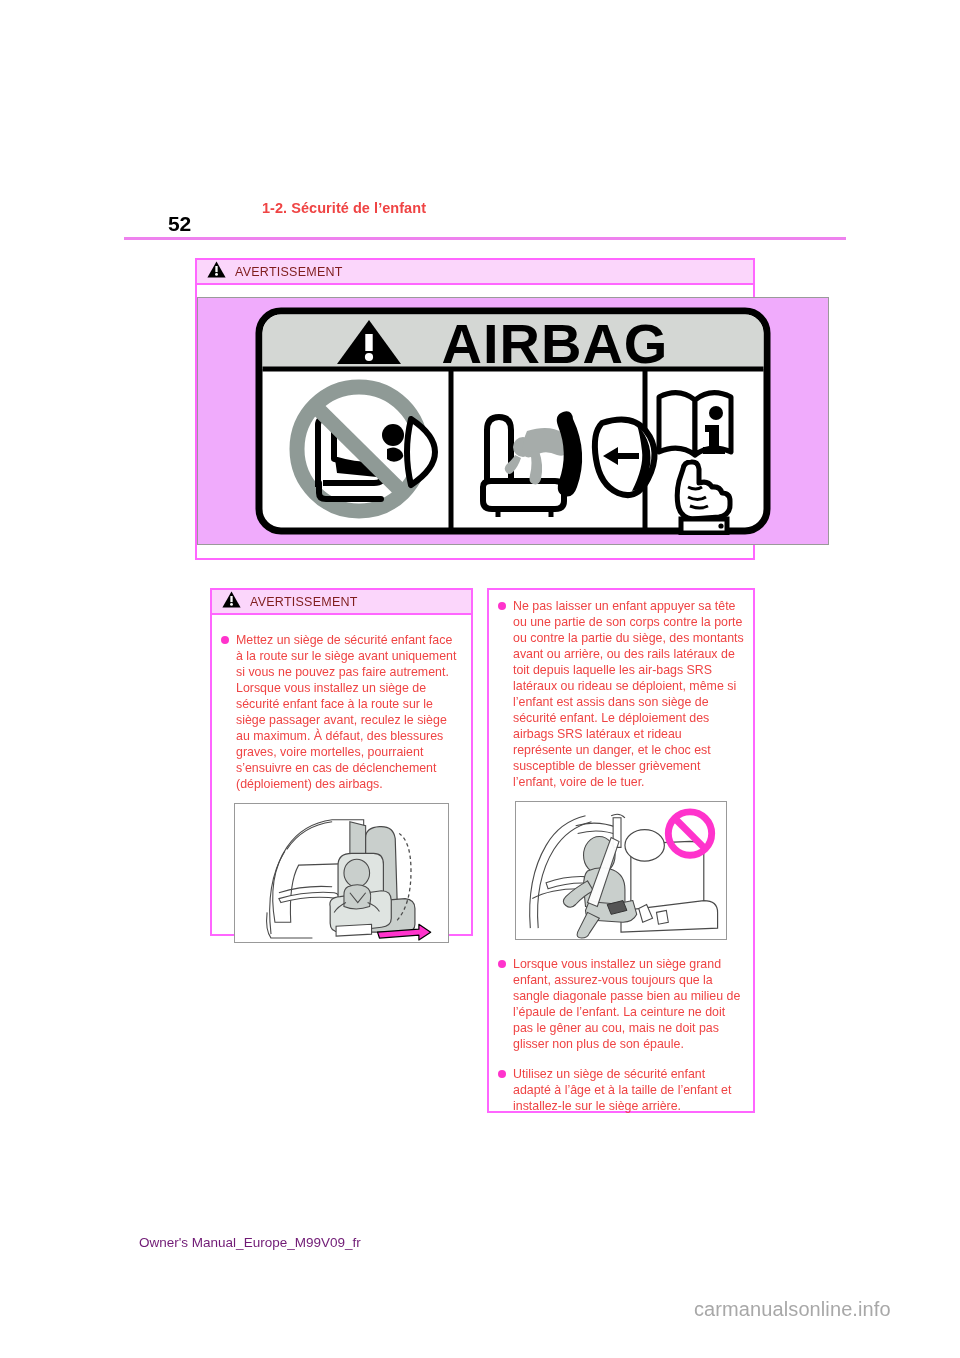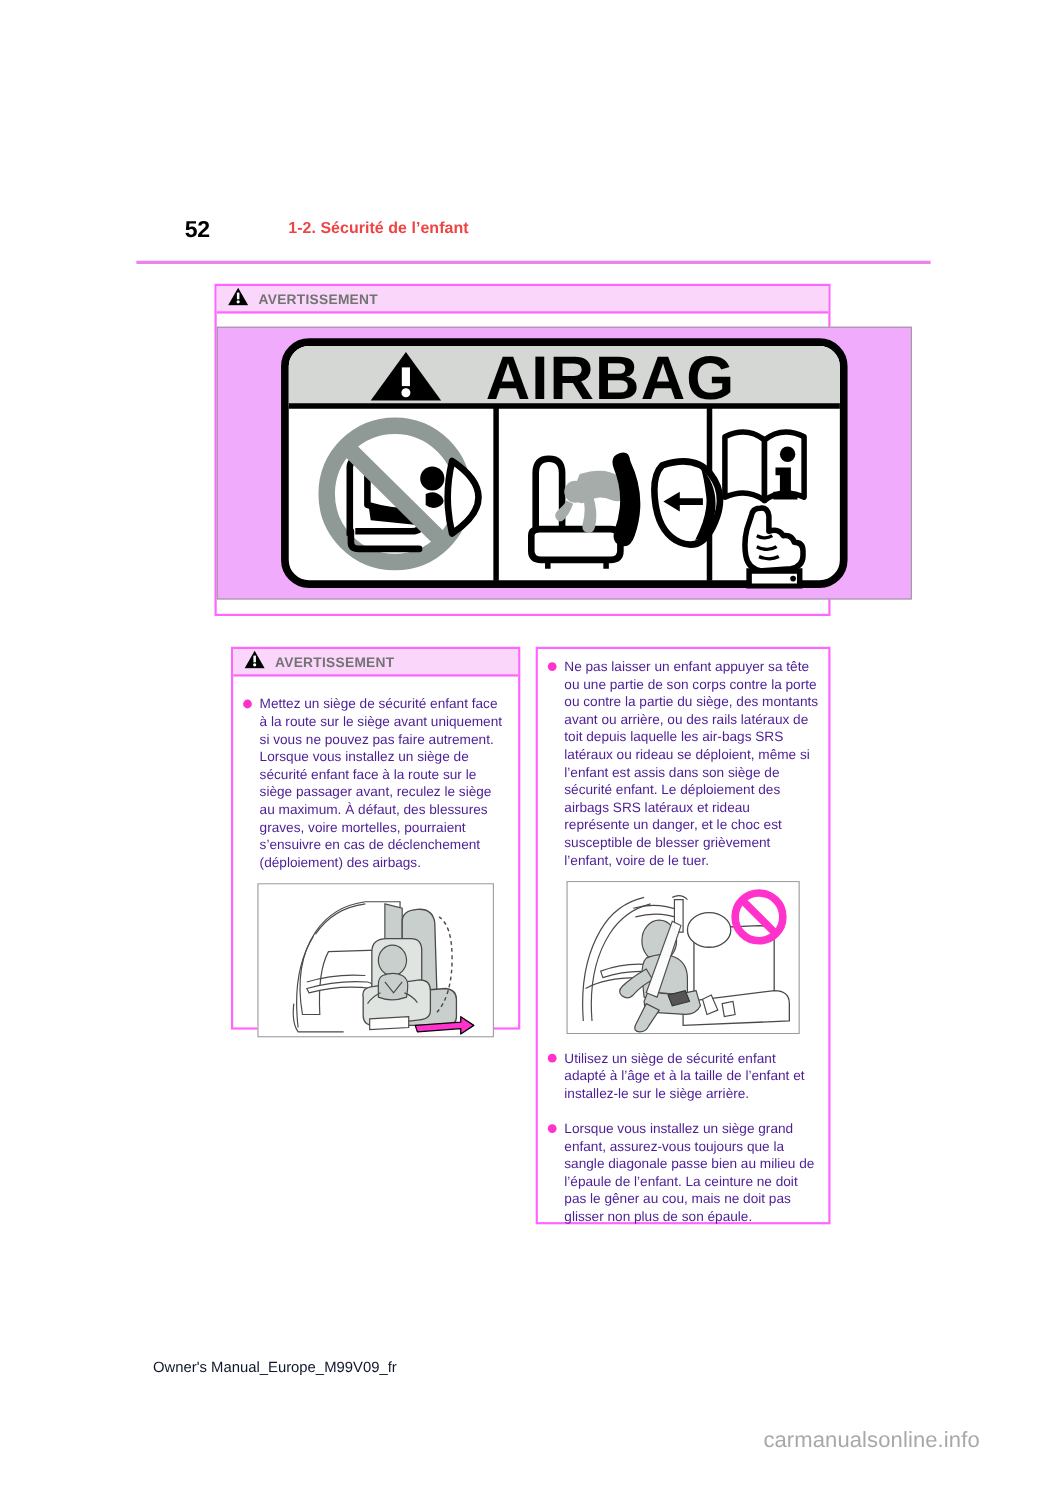--- a/index.html
+++ b/index.html
@@ -11,21 +11,21 @@
     overflow:hidden;
     -webkit-font-smoothing:antialiased;
   }
   .page{position:absolute;inset:0;}
 
   
   .header{
     position:absolute;left:0;top:196px;width:960px;height:52px;
   }
   .page-num{
-    position:absolute;left:168px;top:1px;
+    position:absolute;left:168px;top:16px;
     font-size:21px;font-weight:bold;color:#000;letter-spacing:-0.3px;
   }
   .chapter-title{
     position:absolute;left:262px;top:4px;
     font-size:14.5px;font-weight:bold;color:#ef4444;letter-spacing:0.05px;
   }
   .header-rule{
     position:absolute;left:124px;top:41px;width:722px;height:3px;
     background:#ee82ee;
   }
@@ -35,32 +35,32 @@
   .warn-head{
     box-sizing:border-box;
     background:#fbd6fb;
     border-bottom:2px solid #ff66ff;
     height:25px;
     display:flex;align-items:center;
     padding-left:10px;
   }
   .warn-head .tri{margin-right:9px;display:block;}
   .warn-head .lbl{
-    font-size:12.5px;font-weight:bold;color:#737373;letter-spacing:0.25px;
+    font-size:12.5px;font-weight:normal;color:#7f1d1d;letter-spacing:0.25px;
   }
   .warn-body{padding:17px 9px 8px 9px;}
 
   
   .bullet-item{
     position:relative;
     padding-left:15px;
     margin-bottom:11px;
     font-size:12.4px;
     line-height:16.0px;
-    color:#4c1d95;
+    color:#ef4444;
   }
   .bullet-item:last-child{margin-bottom:0;}
   .bullet-item .dot{
     position:absolute;left:0;top:4px;
     width:8px;height:8px;border-radius:50%;
     background:#ff33cc;
   }
 
   
   #topbox{left:195px;top:258px;width:560px;height:302px;}
@@ -84,21 +84,21 @@
     background:#fff;
     margin:10px auto 0 auto;
     display:block;
   }
   #fig-left{width:215px;height:140px;}
   #fig-right{width:212px;height:139px;margin-top:8px;}
 
   
   .footer{
     position:absolute;left:139px;top:1235px;
-    font-size:13.5px;color:#0f172a;
+    font-size:13.5px;color:#701a75;
   }
   .watermark{
     position:absolute;left:694px;top:1298px;
     font-size:20px;color:#a8a8a8;letter-spacing:0.1px;
   }
 </style>
 </head>
 <body>
 
 <div class="page">
@@ -278,27 +278,27 @@
         <path d="M92 104 L108 100 L112 110 L96 114 Z" fill="#555" stroke="#333" stroke-width="1"></path>
         <path d="M124 108 L132 104 L138 118 L128 122 Z" fill="#fff" stroke="#4a4a4a" stroke-width="1.1"></path>
         <path d="M142 112 L152 110 L154 122 L144 124 Z" fill="#fff" stroke="#4a4a4a" stroke-width="1.1"></path>
 
         <g>
           <circle cx="176" cy="32" r="22" fill="none" stroke="#ff33cc" stroke-width="7"></circle>
           <line x1="161" y1="17" x2="191" y2="47" stroke="#ff33cc" stroke-width="7"></line>
         </g>
       </svg>
 
+      <div class="bullet-item" style="margin-top:16px">
+        <span class="dot"></span>
+        <span>Lorsque vous installez un siège grand enfant, assurez-vous toujours que la sangle diagonale passe bien au milieu de l’épaule de l’enfant. La ceinture ne doit pas le gêner au cou, mais ne doit pas glisser non plus de son épaule.</span>
+      </div>
       <div class="bullet-item" style="margin-top:14px">
         <span class="dot"></span>
         <span>Utilisez un siège de sécurité enfant adapté à l’âge et à la taille de l’enfant et installez-le sur le siège arrière.</span>
       </div>
-      <div class="bullet-item" style="margin-top:16px">
-        <span class="dot"></span>
-        <span>Lorsque vous installez un siège grand enfant, assurez-vous toujours que la sangle diagonale passe bien au milieu de l’épaule de l’enfant. La ceinture ne doit pas le gêner au cou, mais ne doit pas glisser non plus de son épaule.</span>
-      </div>
     </div>
   </div>
 
   <div class="footer">Owner's Manual_Europe_M99V09_fr</div>
   <div class="watermark">carmanualsonline.info</div>
 
 </div>
 
 </body></html>

